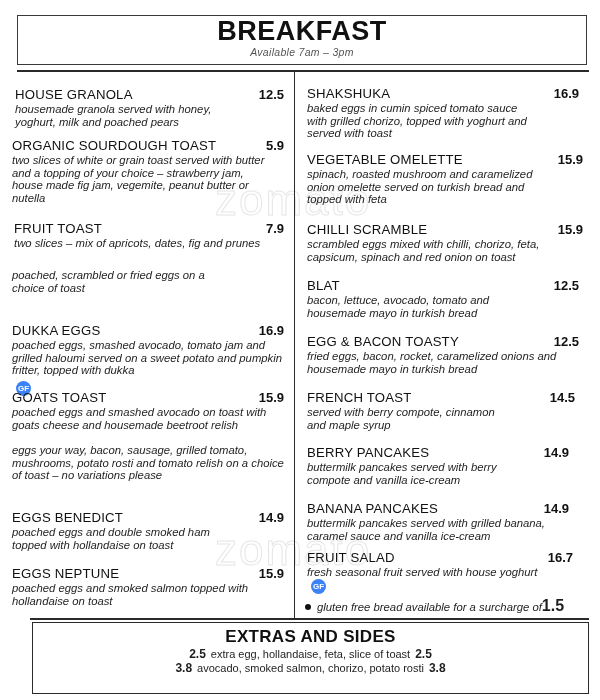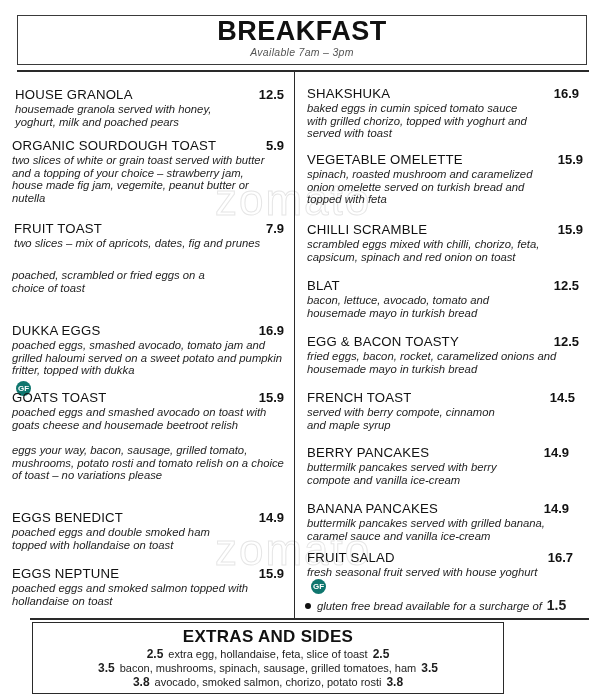--- a/index.html
+++ b/index.html
@@ -40,34 +40,34 @@
     text-transform: uppercase;
   }
   .item-price { font-weight: bold; font-size: 13px; color: #111; line-height: 15px; }
   .item-desc {
     font-style: italic; font-size: 11.3px; color: #1e1e1e; line-height: 12.6px; margin-top: 1px;
   }
   .desc-wrap { display: flex; align-items: flex-start; flex-direction: column; }
   .desc-wrap .item-desc { flex: 1; }
   .gf-badge {
     display: inline-flex; align-items: center; justify-content: center;
-    width: 15px; height: 15px; border-radius: 50%; background: #0f766e; color: #fff;
+    width: 15px; height: 15px; border-radius: 50%; background: #3b82f6; color: #fff;
     font-size: 8px; font-weight: bold; margin-left: 4px; margin-top: 4px; flex-shrink: 0;
   }
   .gf-note {
     position: absolute; left: 0; right: 0; display: flex; align-items: baseline;
     font-style: italic; font-size: 11.3px; color: #1e1e1e;
   }
   .gf-note .bullet {
     display: inline-block; width: 6px; height: 6px; border-radius: 50%; background: #111;
     margin-right: 6px; position: relative; top: -1px;
   }
-  .gf-note .surcharge { font-style: normal; font-weight: bold; font-size: 14px; margin-left: 5px; }
+  .gf-note .surcharge { font-style: normal; font-weight: bold; font-size: 16px; }
   .extras-box {
-    position: absolute; left: 32px; top: 622px; width: 472px; height: 72px;
+    position: absolute; left: 32px; top: 622px; width: 557px; height: 72px;
     border: 1.5px solid #2a2a2a; box-sizing: border-box; text-align: center;
   }
   .extras-title {
     font-weight: bold; font-size: 17px; letter-spacing: 0.3px; margin-top: 4px; line-height: 20px; color: #111;
   }
   .extras-line { font-size: 11px; line-height: 14px; color: #1e1e1e; }
   .extras-line .ep { font-weight: bold; font-size: 12px; margin: 0 5px; }
   .extras-line .ed { }
   .watermark {
     position: absolute; font-family: "Liberation Sans", sans-serif; font-size: 44px;
@@ -240,18 +240,15 @@
 </div>
 
 <div class="rule-bottom"></div>
 
 <div class="extras-box">
   <div class="extras-title">EXTRAS AND SIDES</div>
   <div class="extras-line">
     <span class="ep">2.5</span><span class="ed">extra egg, hollandaise, feta, slice of toast</span><span class="ep">2.5</span>
   </div>
   <div class="extras-line">
-    <span class="ep">3.5</span><span class="ed">bacon, mushrooms, spinach, sausage, grilled tomatoes, ham</span><span class="ep">3.5</span>
-  </div>
-  <div class="extras-line">
     <span class="ep">3.8</span><span class="ed">avocado, smoked salmon, chorizo, potato rosti</span><span class="ep">3.8</span>
   </div>
 </div>
 
 </body></html>

